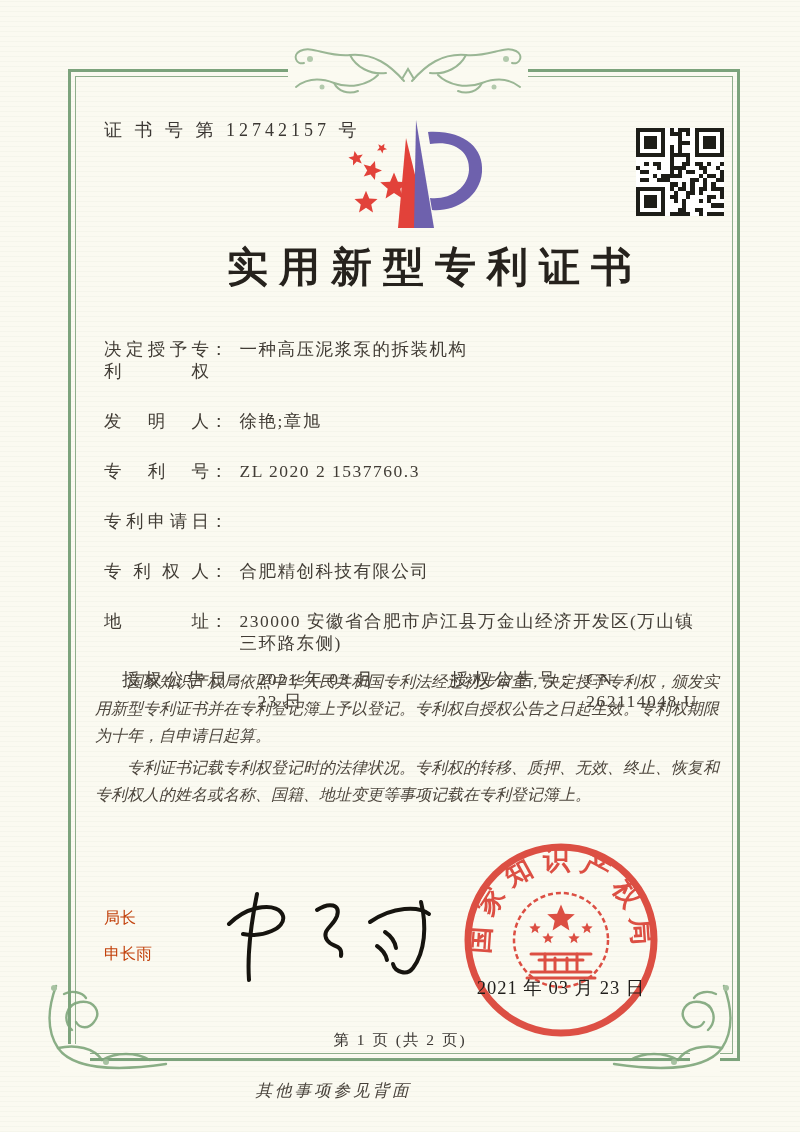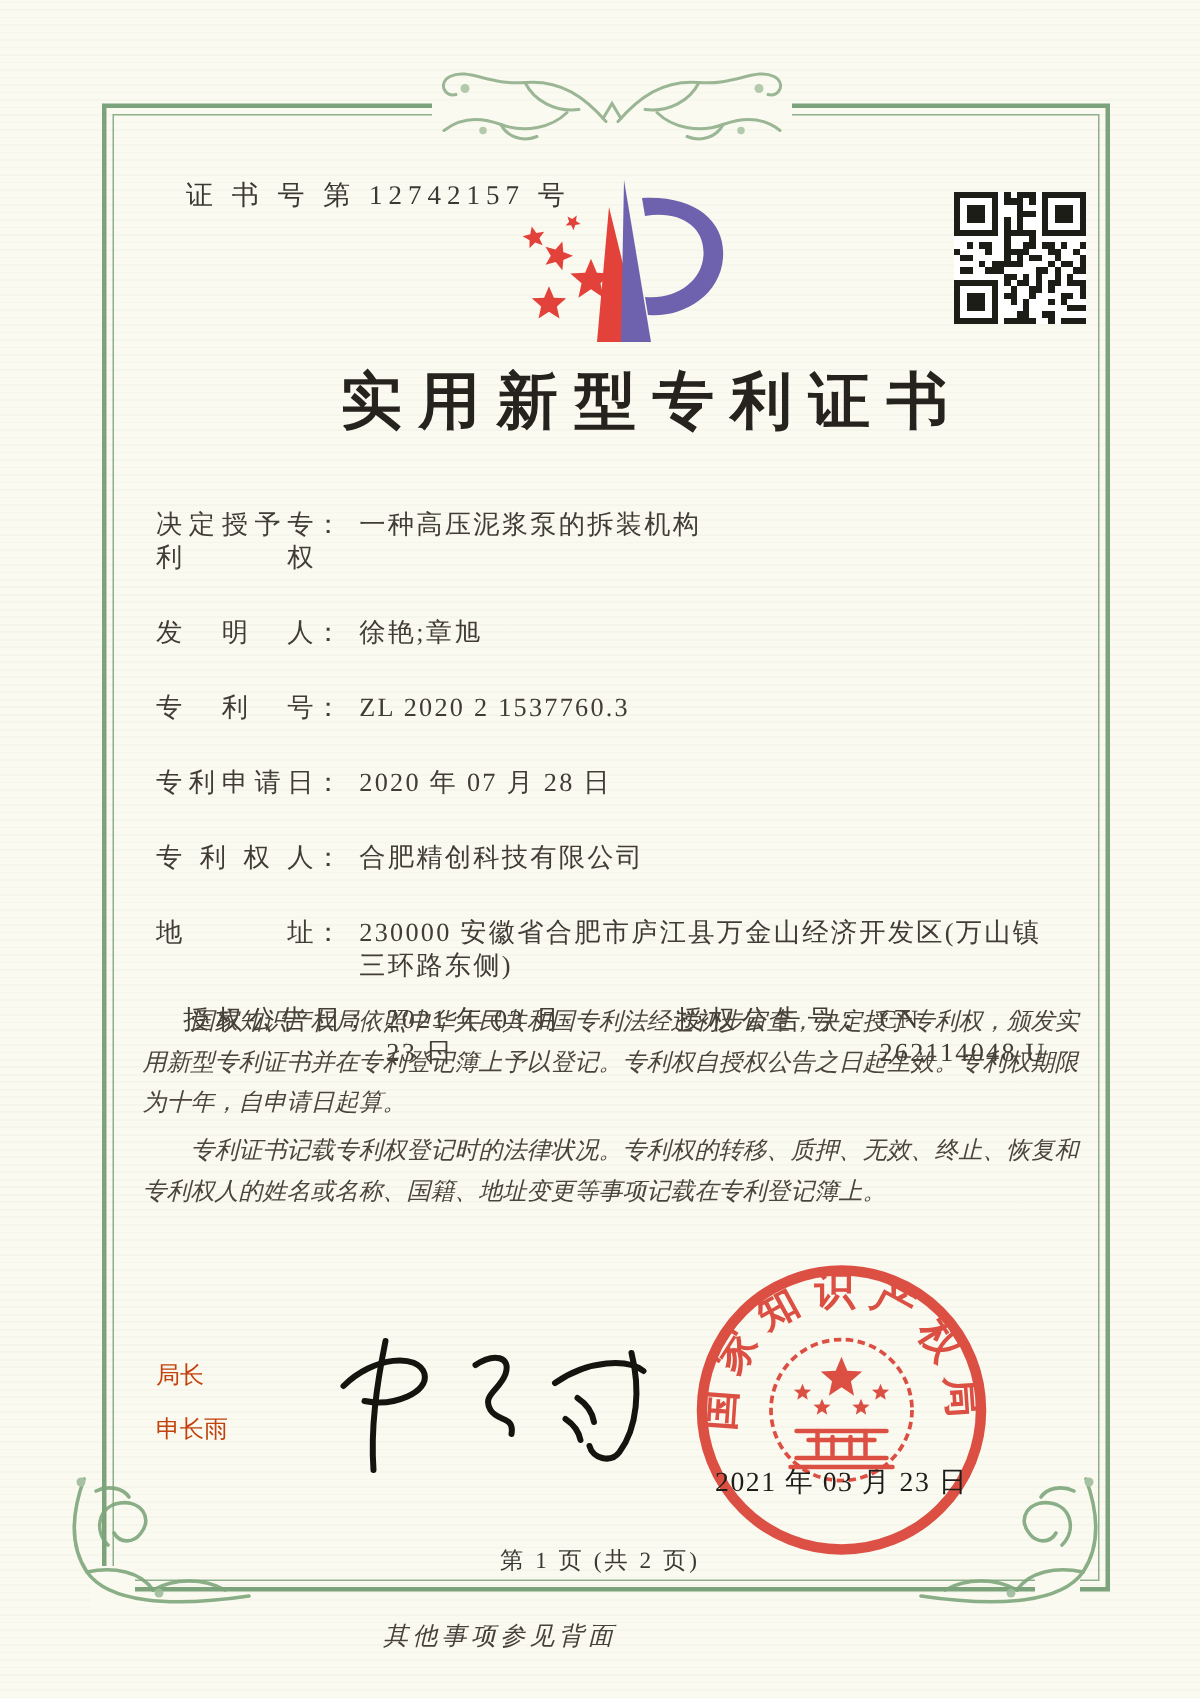--- a/index.html
+++ b/index.html
@@ -14,21 +14,21 @@
   .border-outer{
     position:absolute;left:68px;top:69px;width:672px;height:992px;
     border:3px solid #7ca37c;box-sizing:border-box;
   }
   .border-inner{
     position:absolute;left:4px;top:4px;right:4px;bottom:4px;
     border:1px solid #8fae8c;
   }
   .ornament{position:absolute;}
   .cert-number{
-    position:absolute;left:104px;top:118px;font-size:18px;letter-spacing:4px;color:#3b3733;margin-left:20px;
+    position:absolute;left:104px;top:118px;font-size:18px;letter-spacing:4px;color:#3b3733;
   }
   .logo{position:absolute;left:336px;top:110px;width:152px;height:128px;}
   .qr{position:absolute;left:636px;top:128px;width:88px;height:88px;}
   .title{
     position:absolute;left:0;top:240px;width:800px;text-align:center;
     font-size:41px;font-weight:bold;letter-spacing:11px;color:#26221d;margin-left:35px;
   }
   .fields{position:absolute;left:104px;top:338px;width:600px;font-size:17.5px;color:#413c35;}
   .field-row{display:flex;align-items:flex-start;margin-bottom:28px;line-height:22px;}
   .flabel{display:inline-block;width:106px;text-align:justify;text-align-last:justify;flex:0 0 106px;letter-spacing:1px;}
@@ -279,21 +279,20 @@
     <span class="fvalue">徐艳;章旭</span>
   </div>
   <div class="field-row">
     <span class="flabel">专利号</span>
       <span class="fcolon">：</span>
     <span class="fvalue">ZL 2020 2 1537760.3</span>
   </div>
   <div class="field-row">
     <span class="flabel">专利申请日</span>
       <span class="fcolon">：</span>
-    <span class="fvalue">2020 年 07 月 28 日</span>
   </div>
   <div class="field-row">
     <span class="flabel">专利权人</span>
       <span class="fcolon">：</span>
     <span class="fvalue">合肥精创科技有限公司</span>
   </div>
   <div class="field-row" style="margin-bottom:14px;">
     <span class="flabel">地址</span>
       <span class="fcolon">：</span>
     <span class="fvalue addr">230000 安徽省合肥市庐江县万金山经济开发区(万山镇三环路东侧)</span>

